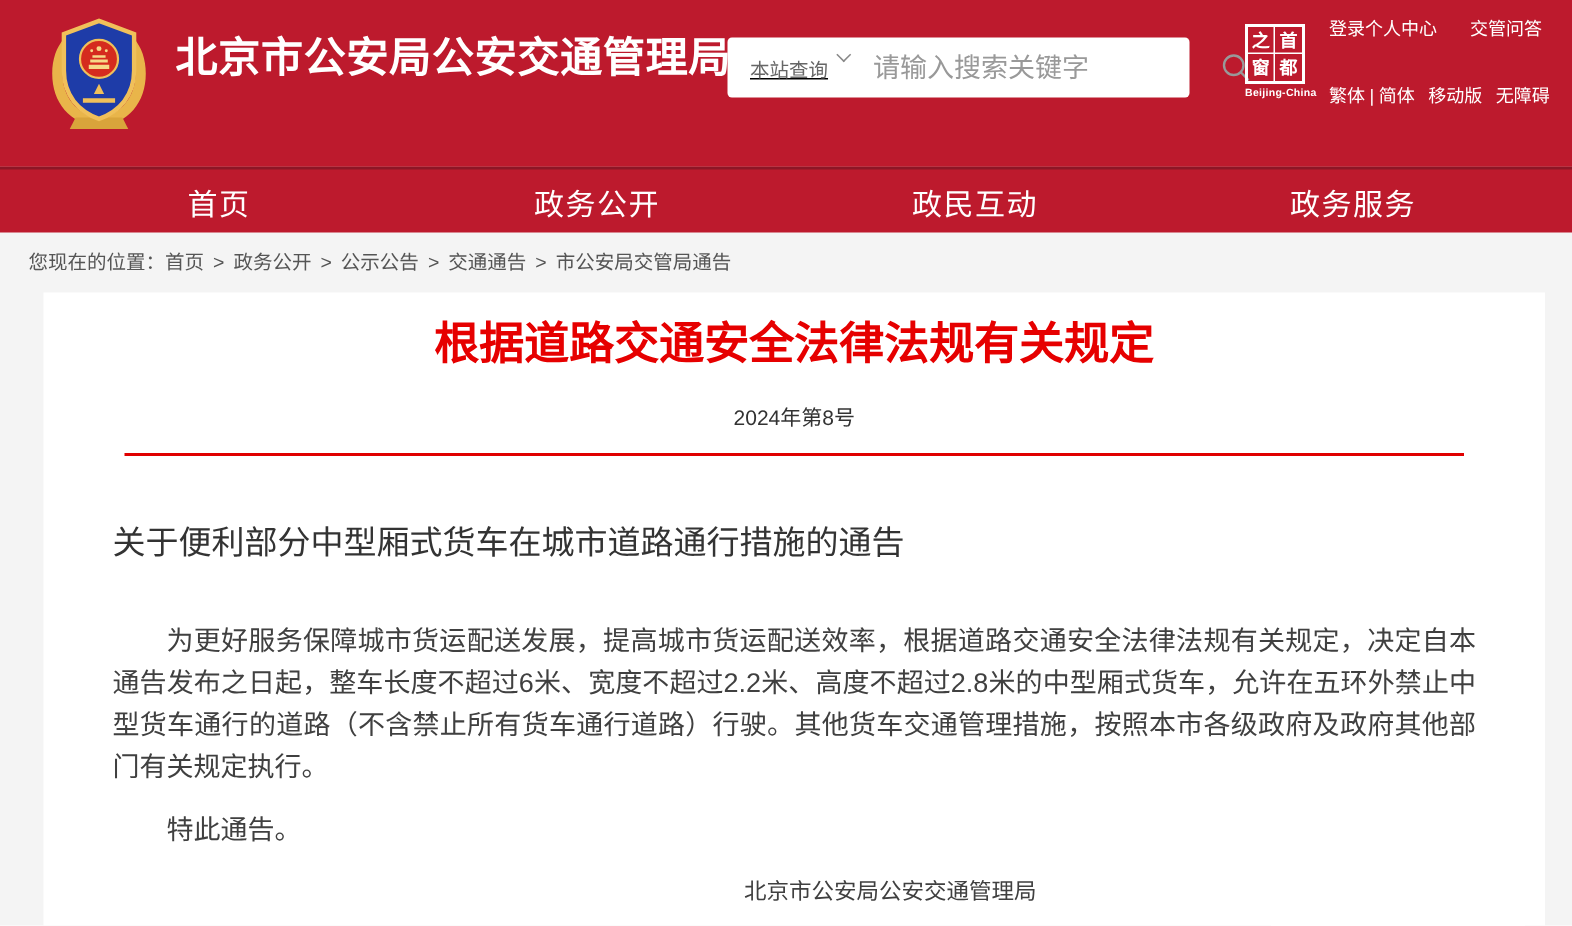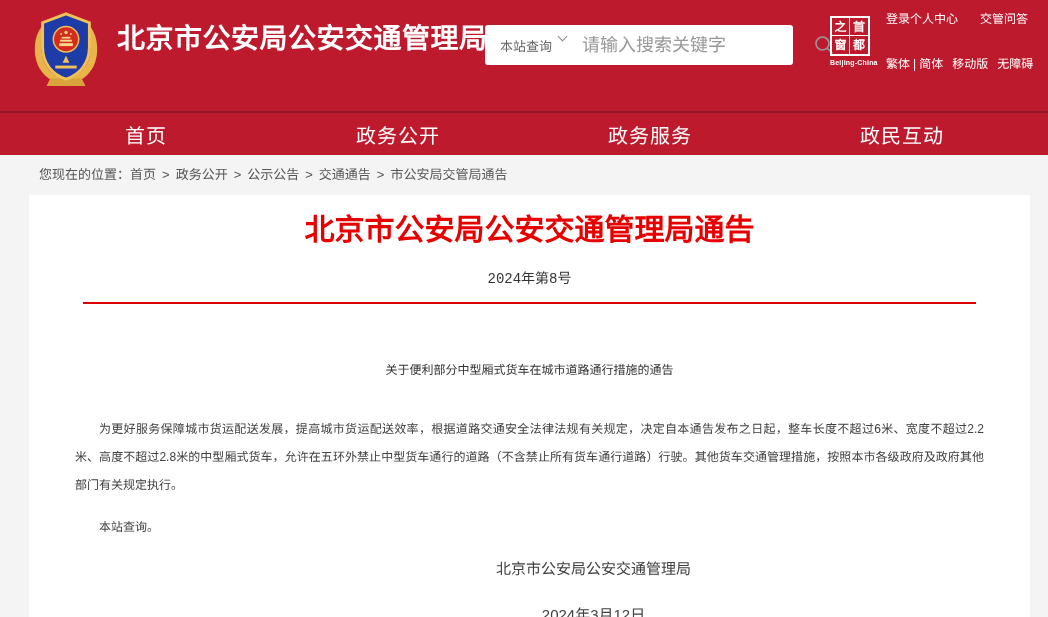--- a/index.html
+++ b/index.html
@@ -25,21 +25,21 @@
   .brand { position: absolute; left: 117px; top: 21px; color: #fff; }
   .brand-cn { font-size: 28px; font-weight: bold; letter-spacing: 0.5px; line-height: 36px; }
   .brand-en { font-size: 15px; letter-spacing: 2.6px; color: rgba(255,255,255,0.85); margin-top: 4px; }
 
   .searchbox {
     position: absolute; left: 485px; top: 25px;
     width: 308px; height: 40px;
     background: #fff; border-radius: 3px;
     display: flex; align-items: center;
   }
-  .scope { display: flex; align-items: flex-start; padding-left: 15px; cursor: pointer; flex: 0 0 auto; }
+  .scope { display: flex; align-items: flex-start; padding-left: 15px; cursor: pointer; flex: 0 0 auto; text-decoration: underline; }
   .scope-label { font-size: 13px; color: #666; }
   .chev {
     display: inline-block; width: 7px; height: 7px;
     border-right: 1.5px solid #888; border-bottom: 1.5px solid #888;
     transform: rotate(45deg); margin: -3px 0 0 7px;
   }
   .search-input {
     flex: 1 1 auto; border: none; outline: none;
     font-size: 18px; color: #333; padding: 0 4px 0 16px;
     font-family: Liberation Serif, serif;
@@ -79,21 +79,21 @@
     list-style: none; display: flex; height: 42px; padding: 0 20px;
   }
   .main-nav li {
     flex: 1; display: flex; align-items: center; justify-content: center;
     color: #fff; font-size: 20px; letter-spacing: 1px; cursor: pointer;
   }
 
   
   .breadcrumb {
     height: 40px; line-height: 40px;
-    padding-left: 39px;
+    padding-left: 19px;
     font-size: 13px; color: #555;
     white-space: nowrap;
   }
   .breadcrumb a { color: #555; }
   .crumb-sep { padding: 0 6px; color: #555; }
 
   
   .card {
     margin-left: 29px;
     width: 1001px;
@@ -104,31 +104,29 @@
   .article-title {
     text-align: center;
     color: #e60000;
     font-size: 30px; font-weight: bold;
     line-height: 42px;
   }
   .doc-number {
     text-align: center;
     color: #333; font-size: 14px;
     margin-top: 16px;
-    font-family: Liberation Mono, monospace;
   }
   .red-line { border: none; border-top: 2px solid #e00000; margin: 15px 8px 0 8px; }
   .article-subtitle {
-    text-align: center;
-    color: #333; font-size: 12px; font-weight: normal;
-    margin-top: 56px;
+    color: #333; font-size: 22px; font-weight: normal;
+    margin-top: 39px;
   }
   .article-body { margin-top: 38px; }
   .article-body p {
-    font-size: 12px; color: #404040;
+    font-size: 18px; color: #404040;
     line-height: 28px;
     text-indent: 2em;
     text-align: justify;
     margin-bottom: 14px;
   }
   .sign-block {
     text-align: center;
     transform: translateX(64px);
     margin-top: 12px;
   }
@@ -192,35 +190,35 @@
     <div class="row">
       <a href="#">繁体</a><span class="tl-bar">|</span><a href="#">简体</a><span class="tl-gap-sm"></span><a href="#">移动版</a><span class="tl-gap-sm"></span><a href="#">无障碍</a>
     </div>
   </div>
 </header>
 
 <nav class="main-nav">
   <ul>
     <li>首页</li>
     <li>政务公开</li>
+    <li>政民互动</li>
     <li>政务服务</li>
-    <li>政民互动</li>
   </ul>
 </nav>
 
 <div class="breadcrumb">
   <span>您现在的位置：</span><a href="#">首页</a><span class="crumb-sep">&gt;</span><a href="#">政务公开</a><span class="crumb-sep">&gt;</span><a href="#">公示公告</a><span class="crumb-sep">&gt;</span><a href="#">交通通告</a><span class="crumb-sep">&gt;</span><a href="#">市公安局交管局通告</a>
 </div>
 
 <main class="card">
-  <h1 class="article-title">北京市公安局公安交通管理局通告</h1>
+  <h1 class="article-title">根据道路交通安全法律法规有关规定</h1>
   <div class="doc-number">2024年第8号</div>
   <hr class="red-line">
   <h2 class="article-subtitle">关于便利部分中型厢式货车在城市道路通行措施的通告</h2>
   <div class="article-body">
     <p>为更好服务保障城市货运配送发展，提高城市货运配送效率，根据道路交通安全法律法规有关规定，决定自本通告发布之日起，整车长度不超过6米、宽度不超过2.2米、高度不超过2.8米的中型厢式货车，允许在五环外禁止中型货车通行的道路（不含禁止所有货车通行道路）行驶。其他货车交通管理措施，按照本市各级政府及政府其他部门有关规定执行。</p>
-    <p>本站查询。</p>
+    <p>特此通告。</p>
     <div class="sign-block">
       <div class="sign-name">北京市公安局公安交通管理局</div>
       <div class="sign-date">2024年3月12日</div>
     </div>
   </div>
 </main>
 
 </body></html>

